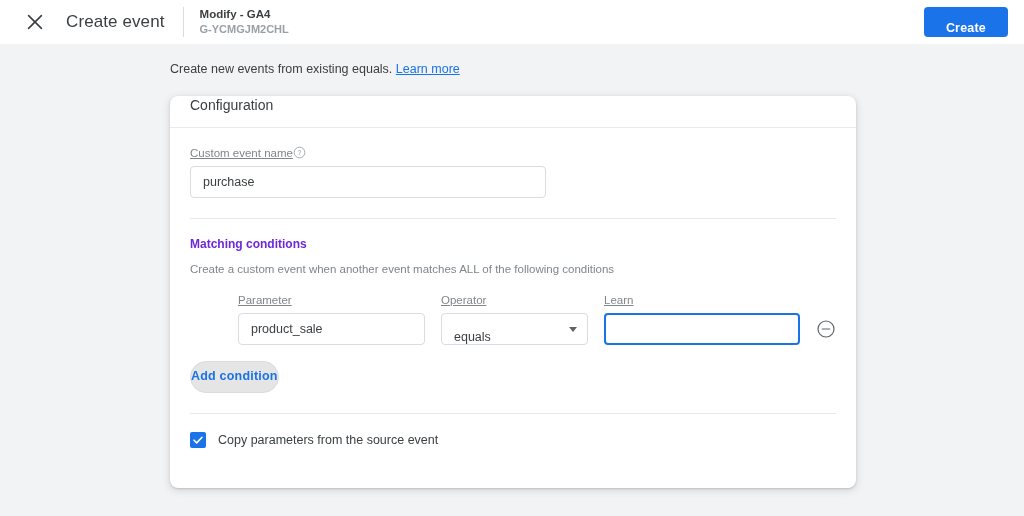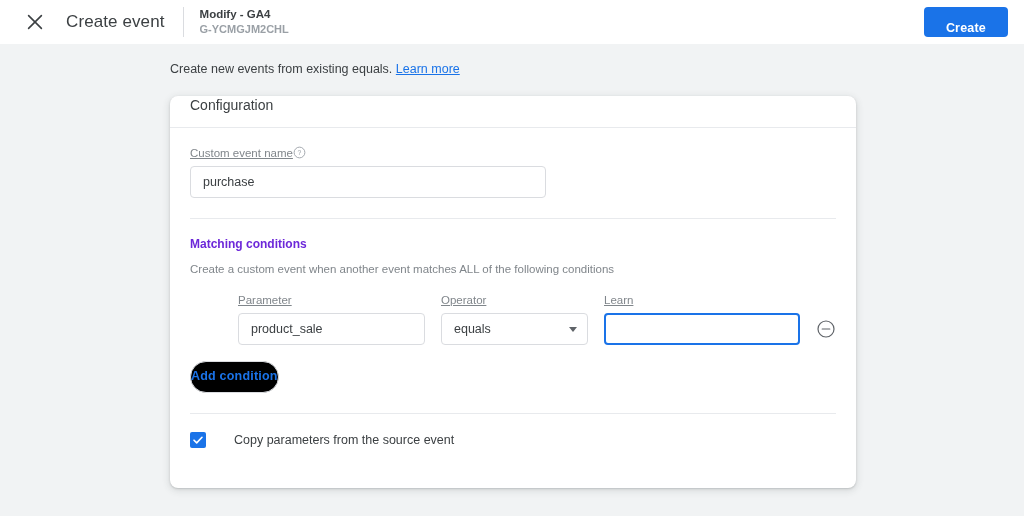--- a/index.html
+++ b/index.html
@@ -175,21 +175,21 @@
   .col-operator { width: 196px; }
   .col-value { width: 196px; }
 
   .select-field {
     position: relative;
     box-sizing: border-box;
     height: 32px;
     border: 1px solid #dadce0;
     border-radius: 4px;
     display: flex;
-    align-items: center;
+    align-items: flex-end;
     padding: 0 12px;
     font-size: 12.5px;
     color: #3c4043;
     background: #fff;
     cursor: pointer;
   }
   .select-caret {
     position: absolute;
     right: 10px;
     top: 50%;
@@ -212,37 +212,37 @@
     flex: 0 0 auto;
     margin-bottom: 6px;
     cursor: pointer;
     color: #5f6368;
   }
 
   .outlined-btn {
     display: inline-block;
     border: 1px solid #dadce0;
     border-radius: 16px;
-    background: #000000;
+    background: #e5e5e5;
     color: #1a73e8;
     font-size: 12.5px;
     font-weight: bold;
     letter-spacing: .2px;
     height: 30px;
     line-height: 28px;
     padding: 0 0;
     cursor: pointer;
     font-family: "Liberation Sans", sans-serif;
     margin-top: 16px;
   }
 
   .checkbox-row {
     display: flex;
     align-items: center;
-    gap: 28px;
+    gap: 12px;
     margin-bottom: 16px;
   }
   .checkbox {
     width: 16px; height: 16px;
     border-radius: 2px;
     background: #1a73e8;
     display: flex;
     align-items: center;
     justify-content: center;
     cursor: pointer;

